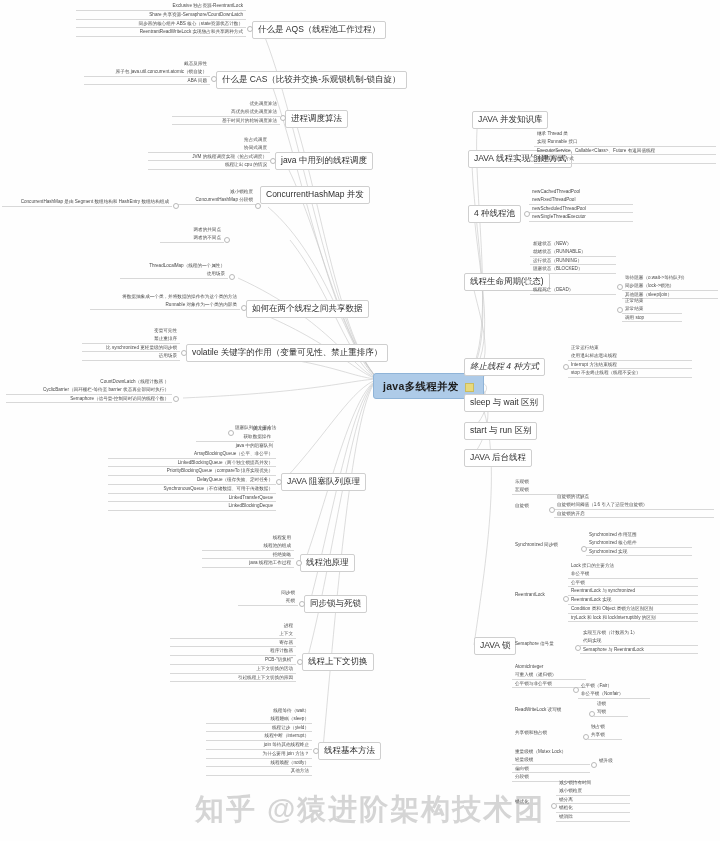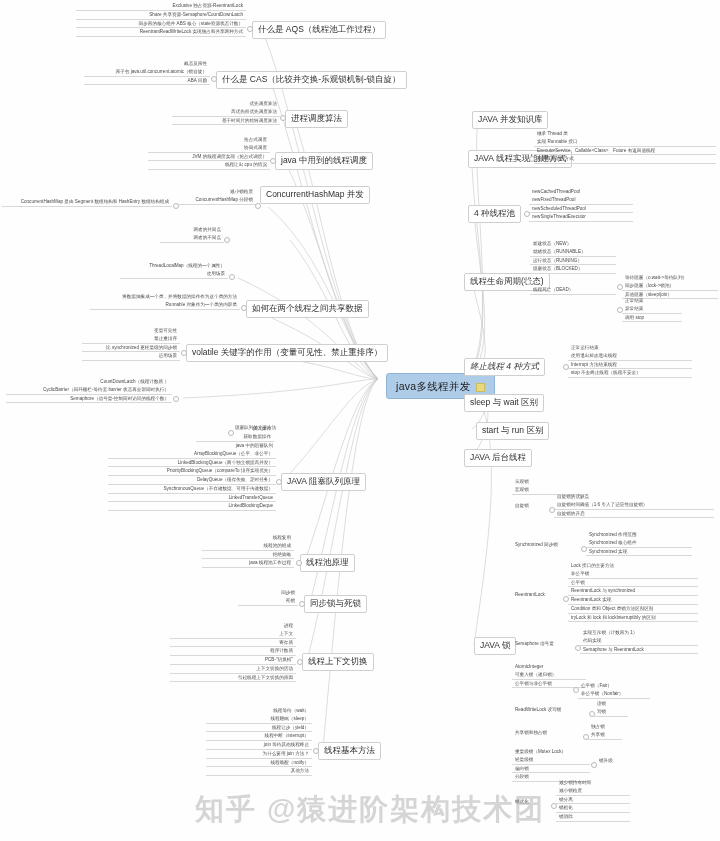--- a/index.html
+++ b/index.html
@@ -118,21 +118,21 @@
       <path d="M466 379 C 500 355, 478 270, 474 212"></path>
       <path d="M466 379 C 500 368, 480 320, 472 281"></path>
       <path d="M466 379 C 500 378, 482 368, 472 365"></path>
       <path d="M466 379 C 500 382, 484 396, 474 401"></path>
       <path d="M466 379 C 500 388, 484 420, 472 429"></path>
       <path d="M466 379 C 502 394, 486 442, 472 456"></path>
       <path d="M466 379 C 510 420, 486 560, 474 645"></path>
     </g>
   </svg>
 
-  <div class="node root" style="left:386px; top:373px;">
+  <div class="node root" style="left:373px; top:373px;font-weight:bold;">
     <span>java多线程并发</span><span class="dot"></span>
   </div>
 
   <div class="node topic" style="left:252px; top:21px;">
     <span>什么是 AQS（线程池工作过程）</span>
   </div>
   <div class="node" style="left:76px; top:2px; width:170px; text-align:right;">
     <div class="leaf tiny">Exclusive 独占资源-ReentrantLock</div>
     <div class="leaf tiny">Share 共享资源-Semaphore/CountDownLatch</div>
     <div class="leaf tiny">同步器的核心组件 ABS 核心（state资源状态计数）</div>
@@ -329,21 +329,21 @@
   <div class="node" style="left:568px; top:344px; width:124px; text-align:left;">
     <div class="leaf tiny nb">正常运行结束</div>
     <div class="leaf tiny">使用退出标志退出线程</div>
     <div class="leaf tiny">Interrupt 方法结束线程</div>
     <div class="leaf tiny">stop 不去终止线程（线程不安全）</div>
   </div>
 
   <div class="node topic" style="left:464px; top:394px;">
     <span>sleep 与 wait 区别</span>
   </div>
-  <div class="node topic" style="left:476px; top:422px;">
+  <div class="node topic" style="left:464px; top:422px;">
     <span>start 与 run 区别</span>
   </div>
   <div class="node topic" style="left:464px; top:449px;">
     <span>JAVA 后台线程</span>
   </div>
 
   <div class="node topic" style="left:474px; top:637px;">
     <span>JAVA 锁</span>
   </div>
   <div class="node" style="left:512px; top:478px; width:76px; text-align:left;">

